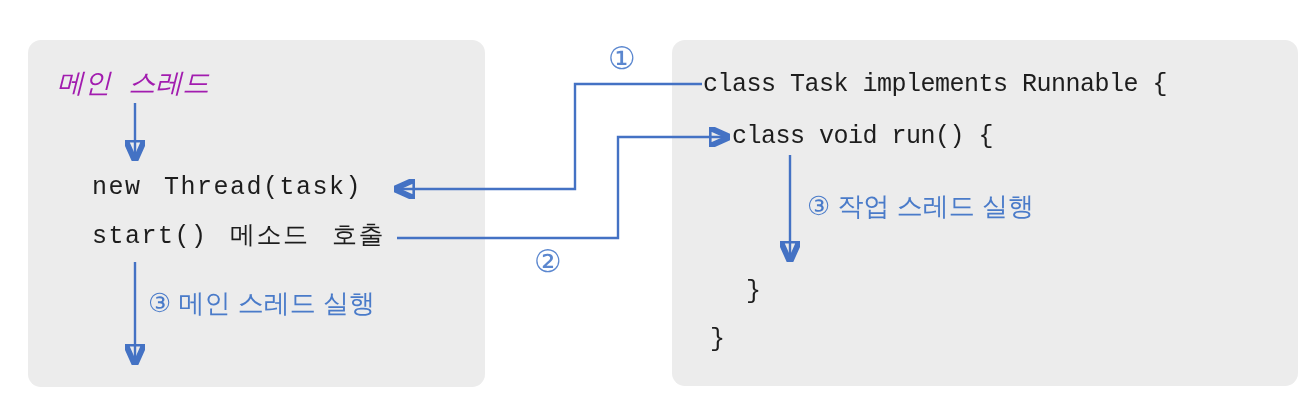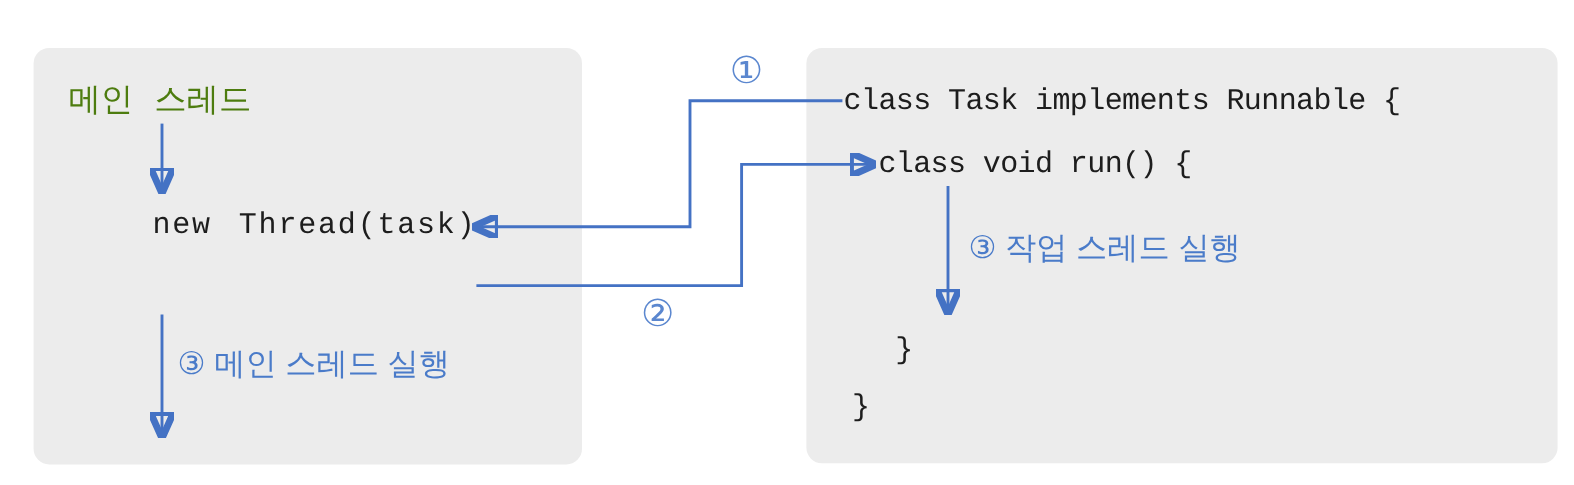--- a/index.html
+++ b/index.html
@@ -26,28 +26,29 @@
   #right-panel{left:672px;top:40px;width:626px;height:346px;}
   .txt{
     position:absolute;
     white-space:pre;
     color:var(--code-color);
   }
   .korean{
     font-family:"Liberation Sans","DejaVu Sans",sans-serif;
     font-size:27px;line-height:32px;
     word-spacing:10px;
-    color:#4d7c0f;
+    color:#a21caf;
+    font-style:italic;
   }
   .code{
     font-family:"Liberation Mono","DejaVu Sans Mono",monospace;
     font-size:25px;line-height:32px;
     color:var(--code-color);
   }
-  .code-wide{letter-spacing:1.5px;word-spacing:6px;margin-left:35px;}
+  .code-wide{letter-spacing:1.5px;word-spacing:6px;}
   .code-tight{letter-spacing:-0.5px;}
   .flow-label{
     font-family:"Liberation Sans","DejaVu Sans",sans-serif;
     font-size:26px;line-height:32px;
     color:var(--label-blue);
     white-space:pre;
   }
   .step-badge{
     font-family:"Liberation Sans","DejaVu Sans",sans-serif;
     font-size:31px;line-height:38px;
@@ -87,20 +88,21 @@
 
     <path d="M702,84 L575,84 L575,189 L398,189" marker-end="url(#arrowhead)"></path>
 
     <path d="M397,238 L618,238 L618,137 L726,137" marker-end="url(#arrowhead)"></path>
 
     <path d="M790,155 L790,258" marker-end="url(#arrowhead)"></path>
   </svg>
 
   <div class="txt korean" style="left:57px;top:67px;">메인 스레드</div>
   <div class="txt code code-wide" style="left:92px;top:172px;">new Thread(task)</div>
+  <div class="txt code code-wide" style="left:92px;top:221px;">start() 메소드 호출</div>
   <div class="txt flow-label" style="left:148px;top:287px;">③ 메인 스레드 실행</div>
 
   <div class="txt code code-tight" style="left:703px;top:69px;">class Task implements Runnable {</div>
   <div class="txt code code-tight" style="left:732px;top:121px;">class void run() {</div>
   <div class="txt flow-label" style="left:807px;top:190px;text-align:right;">③ 작업 스레드 실행</div>
   <div class="txt code" style="left:746px;top:276px;">}</div>
   <div class="txt code" style="left:710px;top:324px;">}</div>
 
   <div class="txt step-badge" style="left:600px;top:40px;">①</div>
   <div class="txt step-badge" style="left:526px;top:243px;">②</div>

